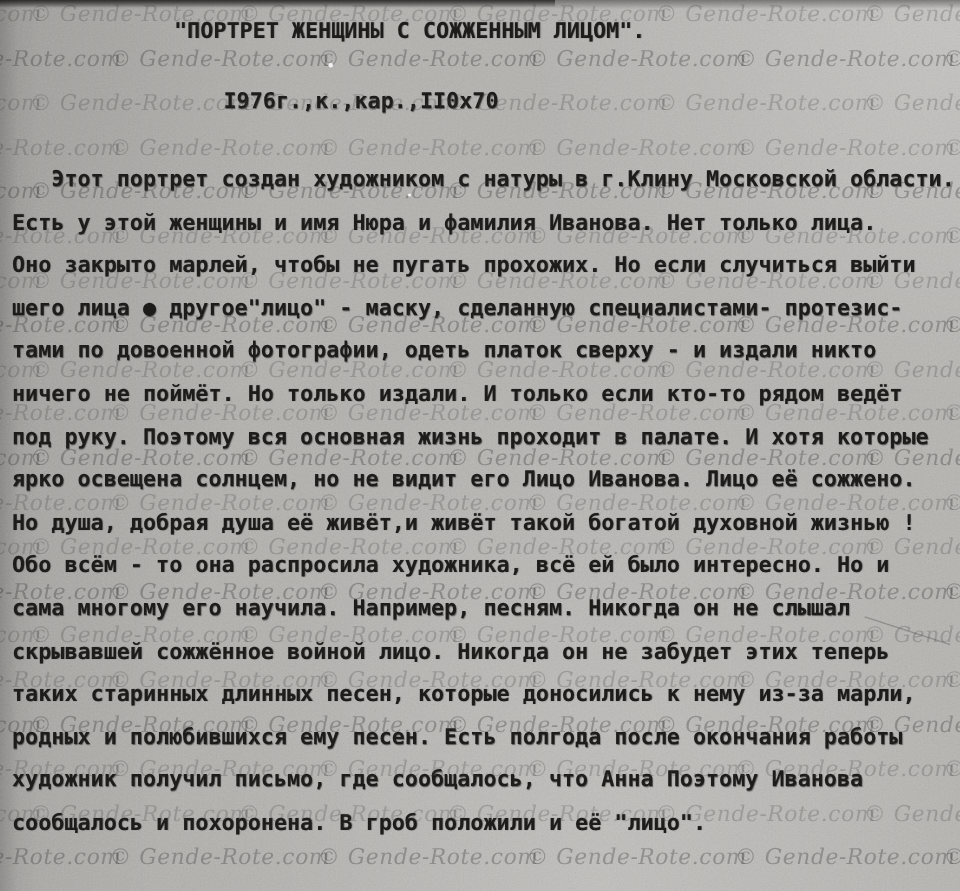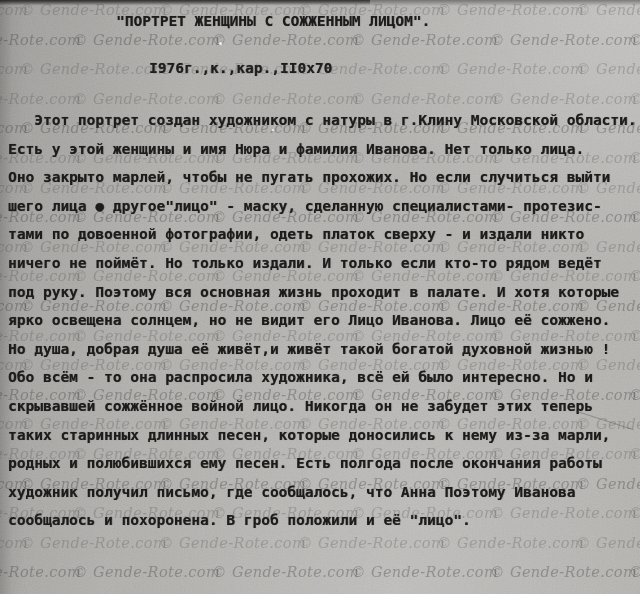--- a/index.html
+++ b/index.html
@@ -134,20 +134,21 @@
         <div class="tline">   Этот портрет создан художником с натуры в г.Клину Московской области.</div>
         <div class="tline">Есть у этой женщины и имя Нюра и фамилия Иванова. Нет только лица.</div>
         <div class="tline">Оно закрыто марлей, чтобы не пугать прохожих. Но если случиться выйти</div>
         <div class="tline">шего лица ● другое"лицо" - маску, сделанную специалистами- протезис-</div>
         <div class="tline">тами по довоенной фотографии, одеть платок сверху - и издали никто</div>
         <div class="tline">ничего не поймёт. Но только издали. И только если кто-то рядом ведёт</div>
         <div class="tline">под руку. Поэтому вся основная жизнь проходит в палате. И хотя которые</div>
         <div class="tline">ярко освещена солнцем, но не видит его Лицо Иванова. Лицо её сожжено.</div>
         <div class="tline">Но душа, добрая душа её живёт,и живёт такой богатой духовной жизнью !</div>
         <div class="tline">Обо всём - то она распросила художника, всё ей было интересно. Но и</div>
+        <div class="tline">сама многому его научила. Например, песням. Никогда он не слышал</div>
         <div class="tline">скрывавшей сожжённое войной лицо. Никогда он не забудет этих теперь</div>
         <div class="tline">таких старинных длинных песен, которые доносились к нему из-за марли,</div>
         <div class="tline">родных и полюбившихся ему песен. Есть полгода после окончания работы</div>
         <div class="tline">художник получил письмо, где сообщалось, что Анна Поэтому Иванова</div>
         <div class="tline">сообщалось и похоронена. В гроб положили и её "лицо".</div>
       </div>
   </div>
 
   <div class="wm-layer" id="wm-layer">
       <span class="wm" style="left: -119px; top: 2px;">© Gende-Rote.com</span>

